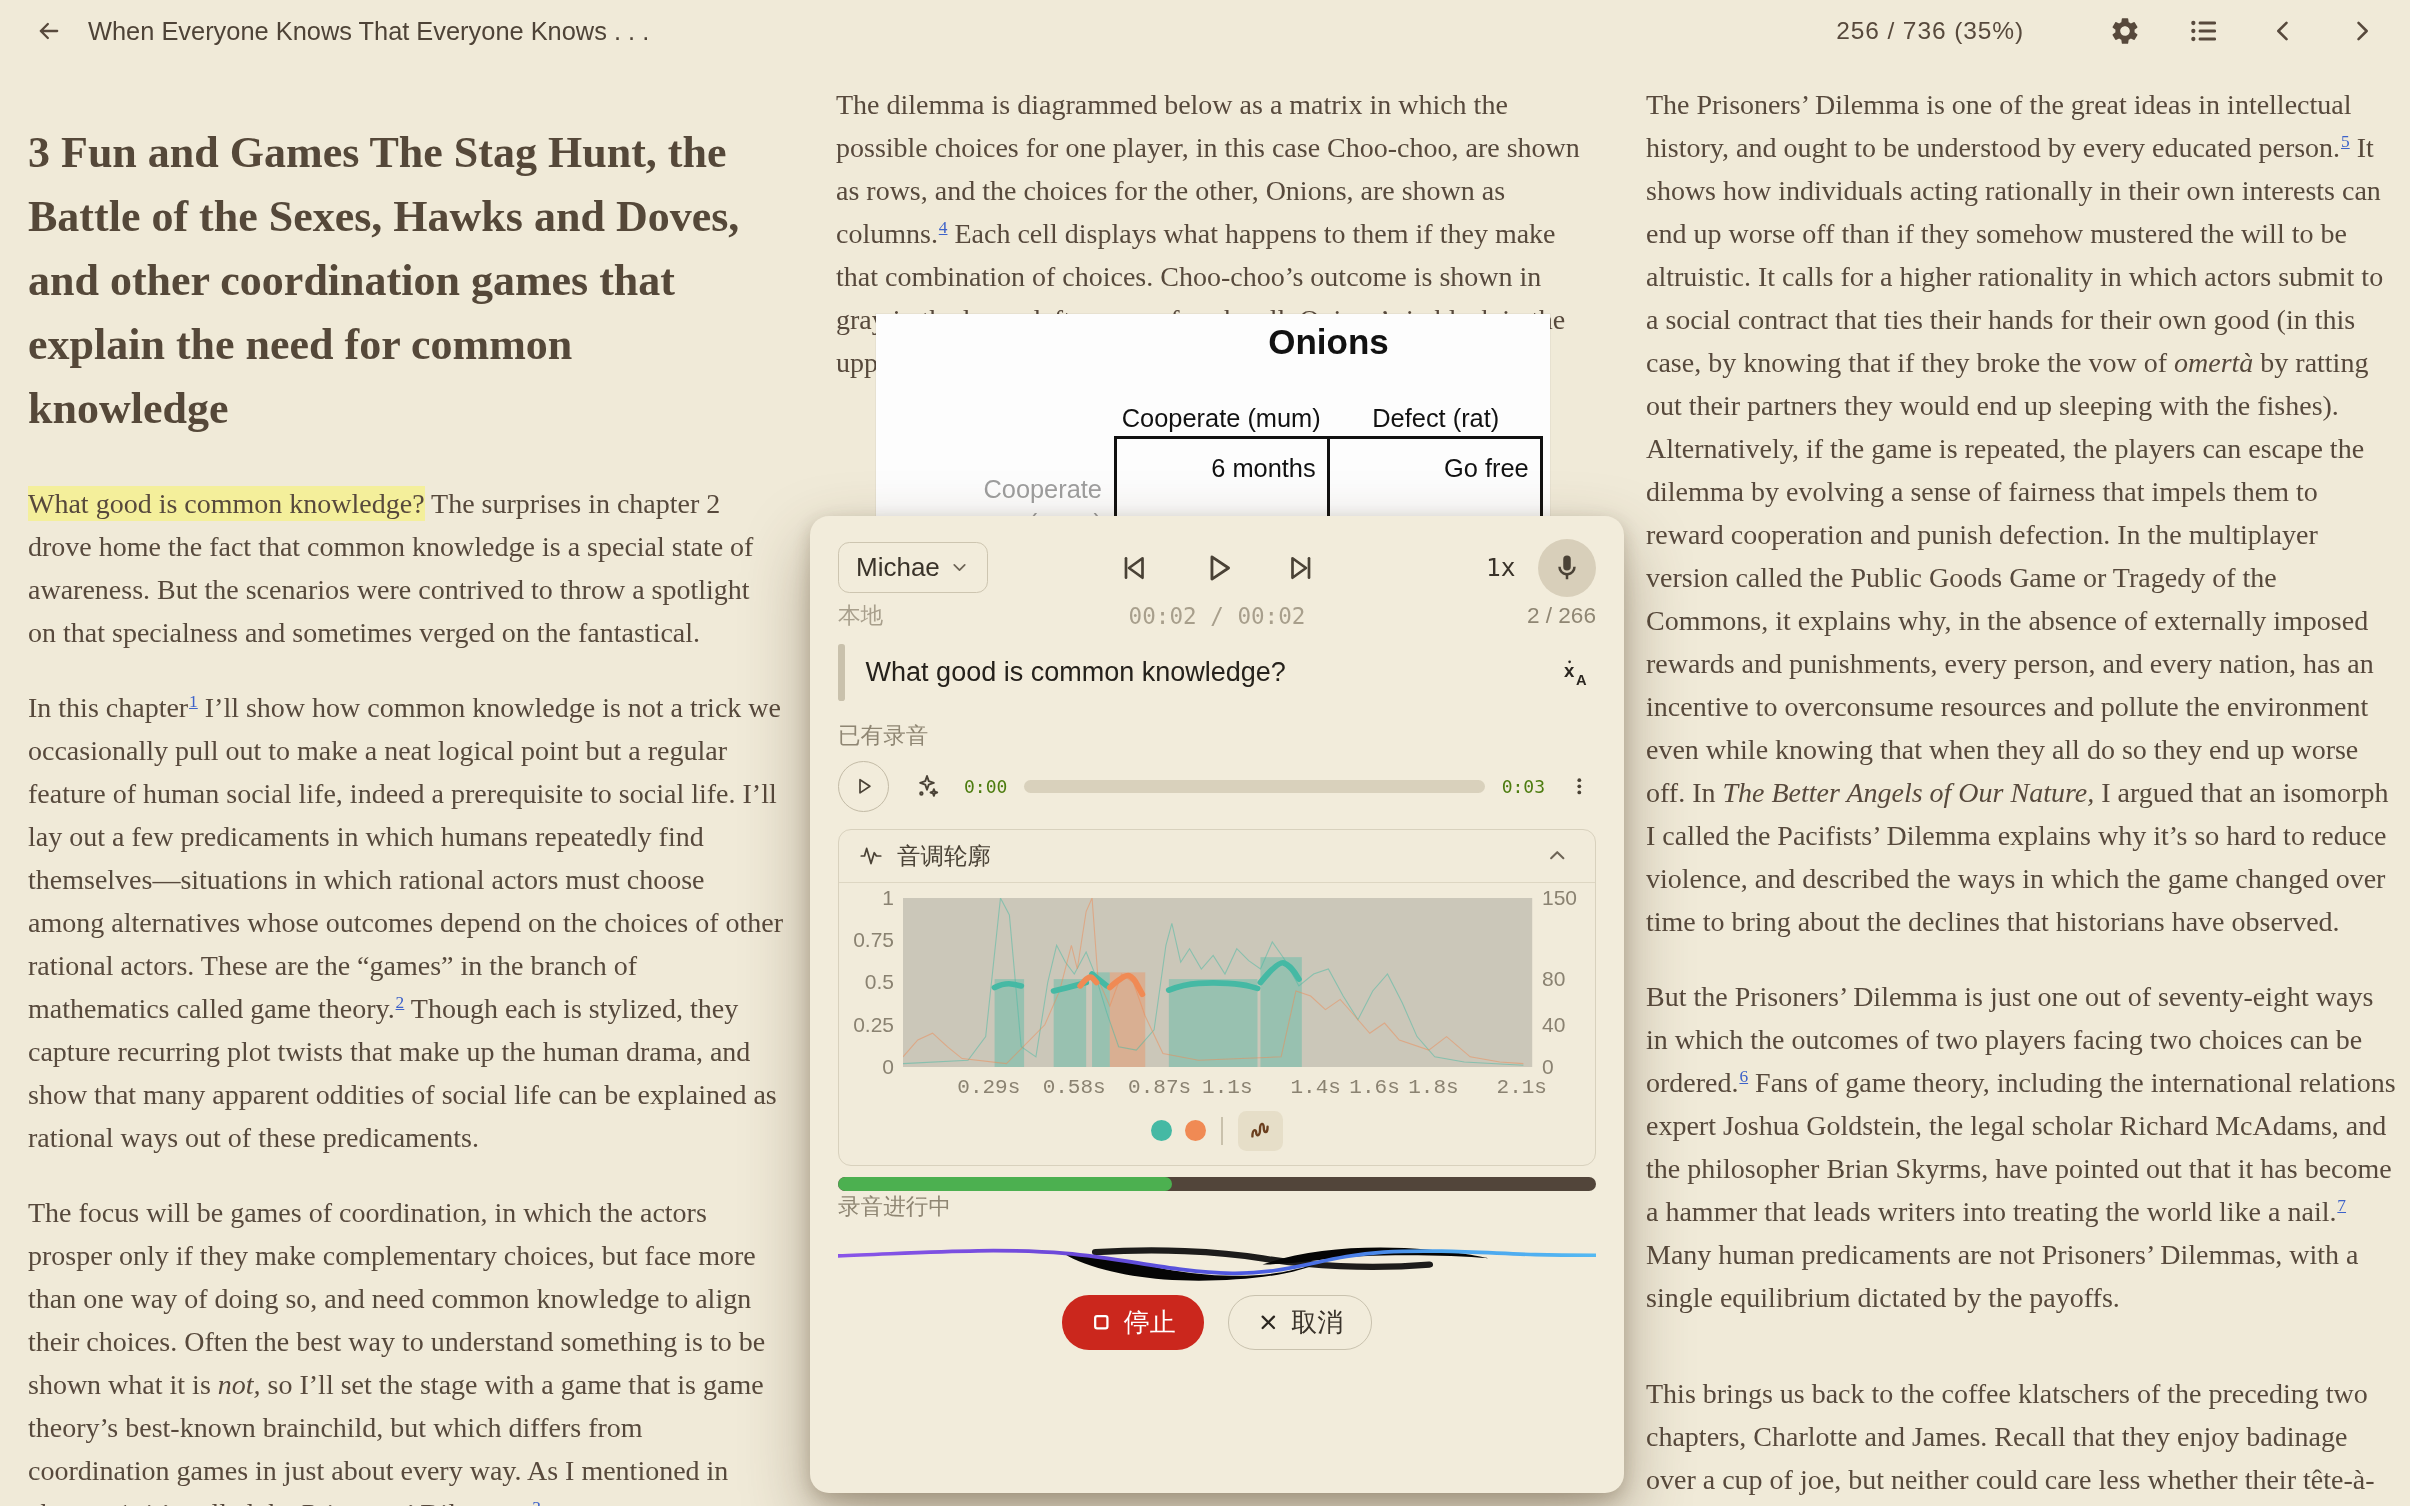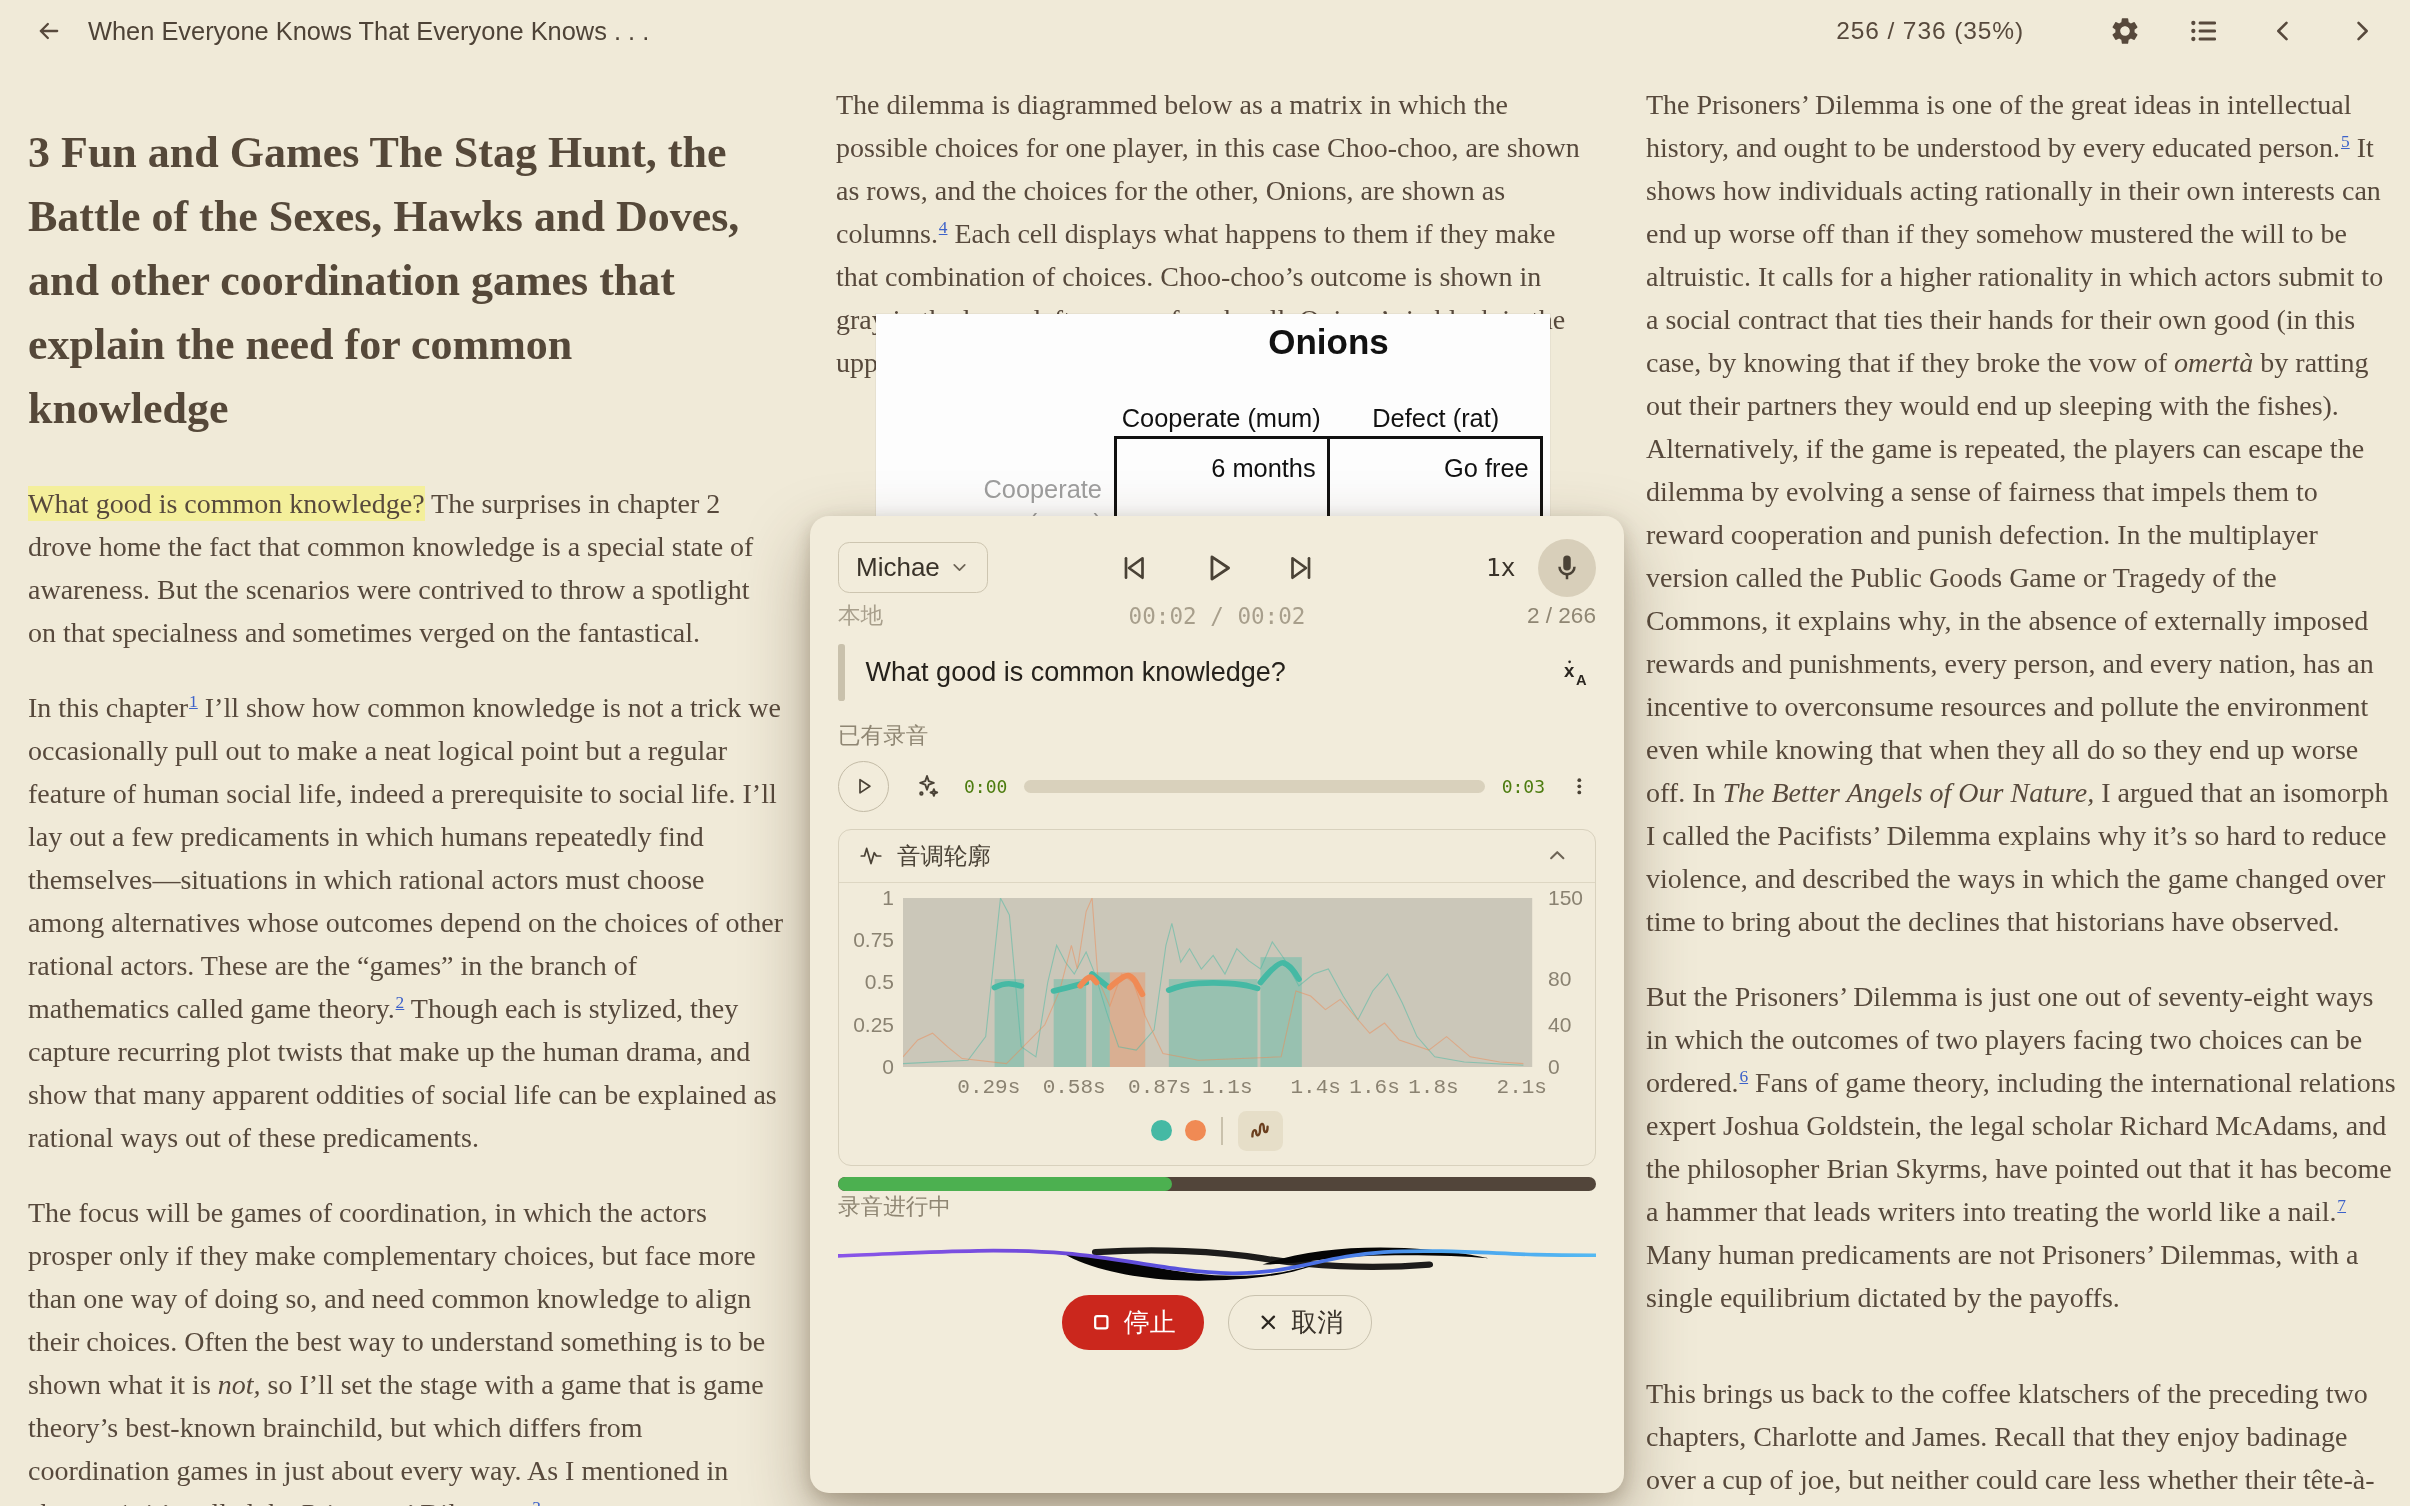--- a/index.html
+++ b/index.html
@@ -67,21 +67,21 @@
   
   .chart-card{margin-top:17px;border:1.4px solid #d8d1bd;border-radius:13px;background:#f1ebda;}
   .cc-head{display:flex;align-items:center;height:53px;padding:0 19px;border-bottom:1.4px solid #ddd6c2;}
   .cc-head .cc-title{margin-left:13px;font-size:23.5px;color:#4a4236;}
   .cc-collapse{margin-left:auto;width:38px;height:38px;display:flex;align-items:center;justify-content:center;cursor:pointer;}
   .cc-body{padding:15px 9.4px 7.5px 9.4px;position:relative;}
   .plot-wrap{display:flex;align-items:stretch;height:169px;}
   .yticks{width:55px;position:relative;font-size:21px;color:#8a8271;}
   .yticks.right{width:53px;}
   .yticks div{position:absolute;right:9.4px;transform:translateY(-50%);}
-  .yticks.right div{right:auto;left:9.4px;margin-left:6px;}
+  .yticks.right div{right:auto;left:9.4px;}
   .plot{flex:1;position:relative;}
   .plot svg{position:absolute;inset:0;width:100%;height:100%;}
   .xlabels{position:relative;height:32px;margin:5.6px 55px 0 55px;font-size:21px;color:#8a8271;}
   .xlabels span{position:absolute;transform:translateX(-50%);top:3.8px;font-family:Liberation Mono, monospace;}
   .legend{display:flex;align-items:center;justify-content:center;gap:15px;height:53px;}
   .dot{width:21px;height:21px;border-radius:50%;}
   .leg-div{width:1.4px;height:28px;background:#c9c1ac;}
   .squiggle-toggle{width:45px;height:40px;border-radius:8.5px;background:#e6dec8;display:flex;align-items:center;justify-content:center;cursor:pointer;}
 
   .prog-row{margin-top:19px;display:flex;align-items:center;}

